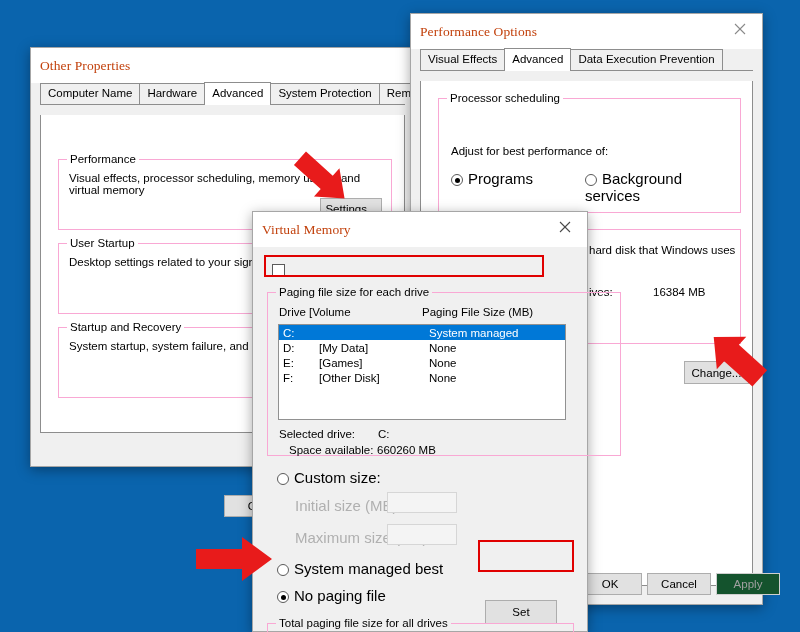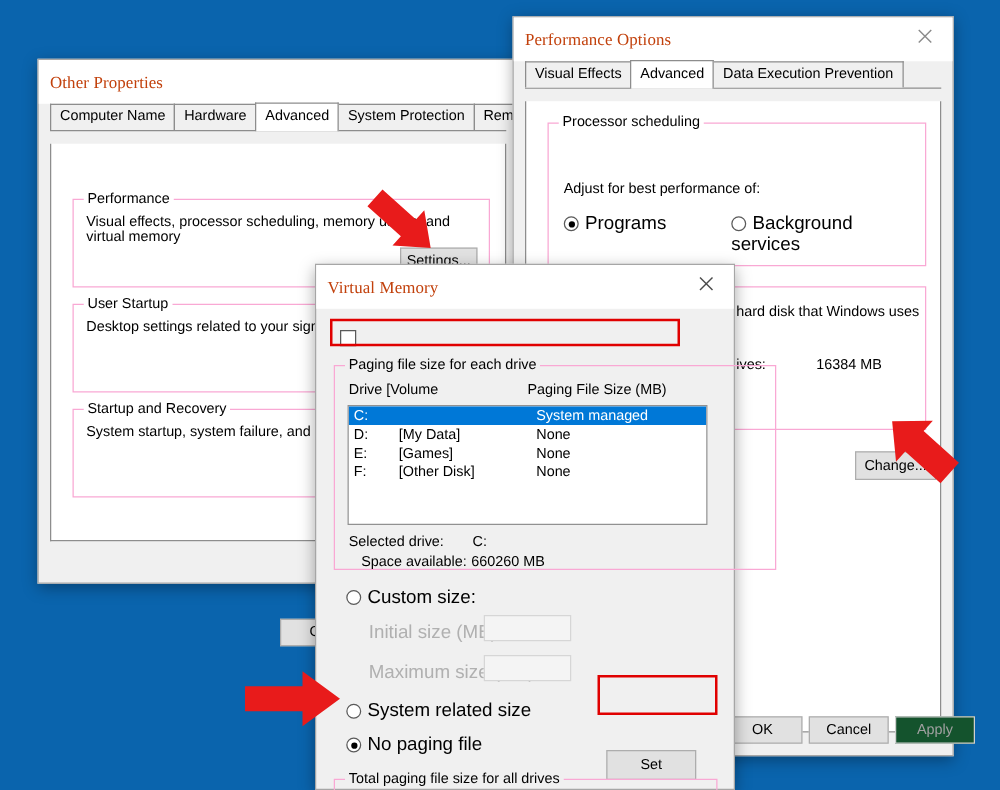--- a/index.html
+++ b/index.html
@@ -233,21 +233,21 @@
       <span class="radio"></span><span class="lbl">Custom size:</span>
     </div>
 
     <div class="dim lbl" style="position:absolute; left:42px; top:250px;">Initial size (MB):</div>
     <div class="input" style="position:absolute; left:134px; top:245px; width:70px; height:21px;"></div>
 
     <div class="dim lbl" style="position:absolute; left:42px; top:282px;">Maximum size (MB):</div>
     <div class="input" style="position:absolute; left:134px; top:277px; width:70px; height:21px;"></div>
 
     <div style="position:absolute; left:24px; top:313px;">
-      <span class="radio"></span><span class="lbl">System related size</span>
+      <span class="radio"></span><span class="lbl">System managed best</span>
     </div>
 
     <div style="position:absolute; left:24px; top:340px;">
       <span class="radio on"></span><span class="lbl">No paging file</span>
     </div>
 
     <div class="btn" style="position:absolute; left:232px; top:334px; width:72px; height:24px;margin-top:19px;">Set</div>
 
     <div class="group greybg" style="position:absolute; left:14px; top:376px; width:307px; height:80px;">
       <span class="legend">Total paging file size for all drives</span>

